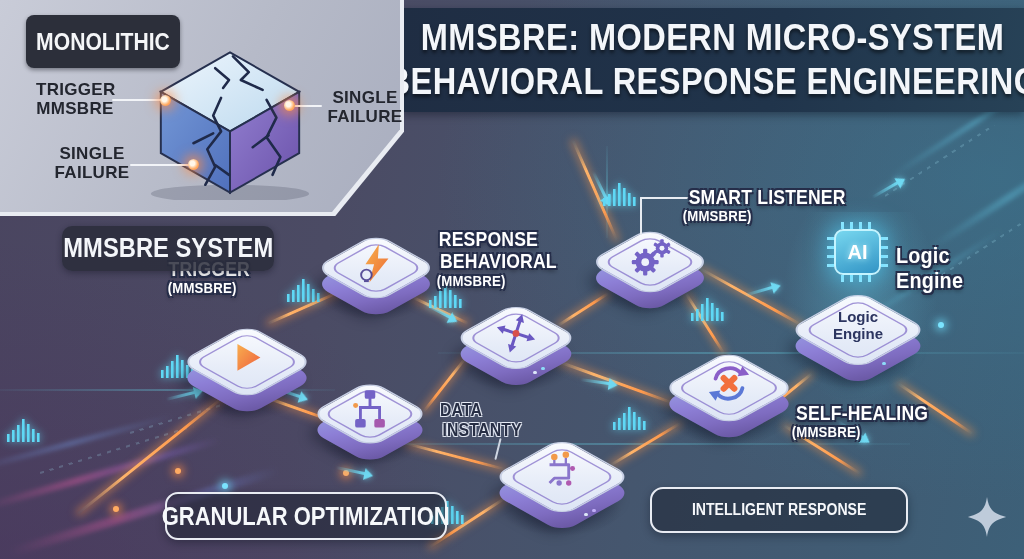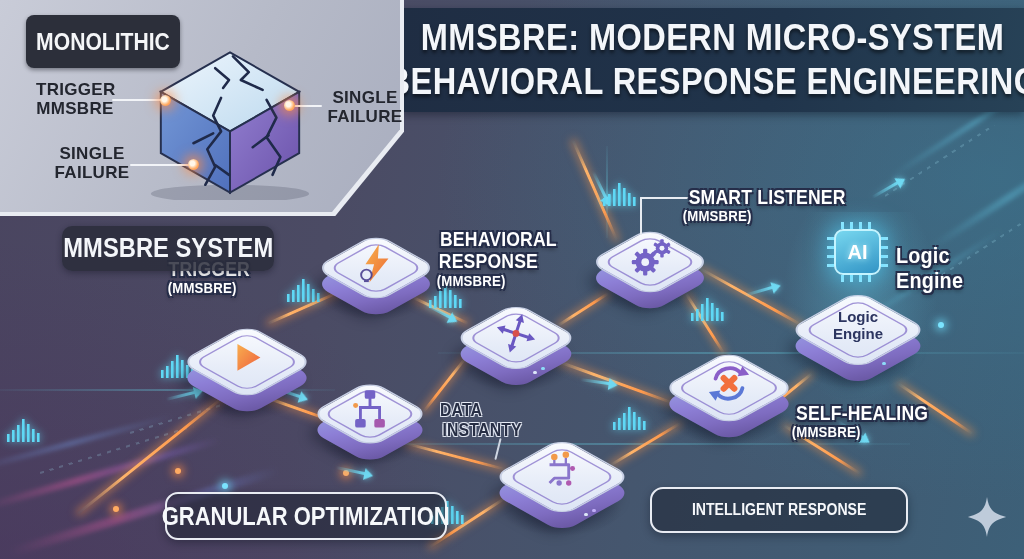--- a/index.html
+++ b/index.html
@@ -483,22 +483,22 @@
   <div class="pins v" style="left:881px;top:237px"></div>
   <div id="chip">
       <span>AI</span>
     </div>
 
   <div class="nlabel" style="left:163px;top:258px;width:160px">
     <span class="big"><span class="cond">TRIGGER</span></span>
     <span class="small"><span class="cond">(MMSBRE)</span></span>
   </div>
   <div class="nlabel" style="left:432px;top:228px;width:160px">
+    <span class="big"><span class="cond">RESPONSE</span></span>
     <span class="big"><span class="cond">BEHAVIORAL</span></span>
-    <span class="big"><span class="cond">RESPONSE</span></span>
     <span class="small"><span class="cond">(MMSBRE)</span></span>
   </div>
   <div class="nlabel" style="left:678px;top:186px;width:175px">
     <span class="big"><span class="cond">SMART LISTENER</span></span>
     <span class="small"><span class="cond">(MMSBRE)</span></span>
   </div>
   <div class="wlead" style="left:640px;top:197px;width:48px;height:2px"></div>
   <div class="wlead" style="left:640px;top:197px;width:2px;height:38px"></div>
 
   <div class="nlabel" style="left:896px;top:244px;width:110px;text-align:left">

